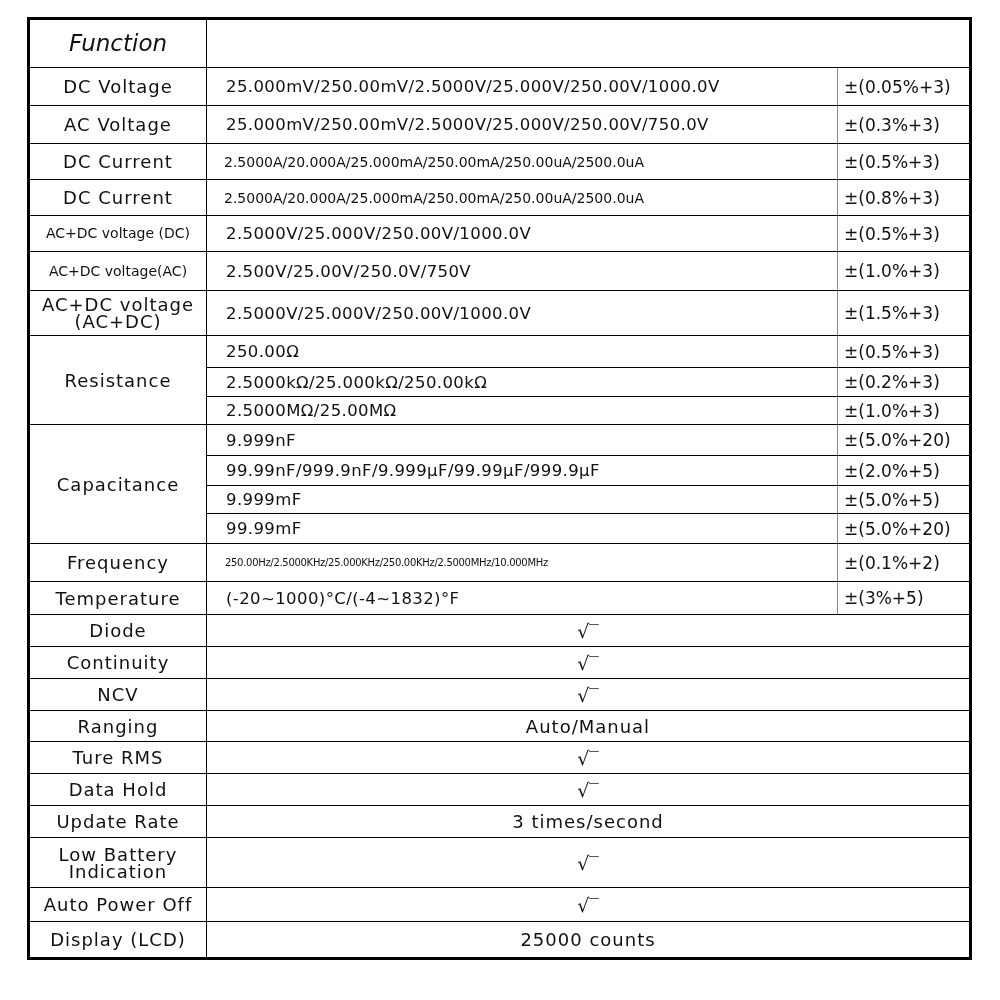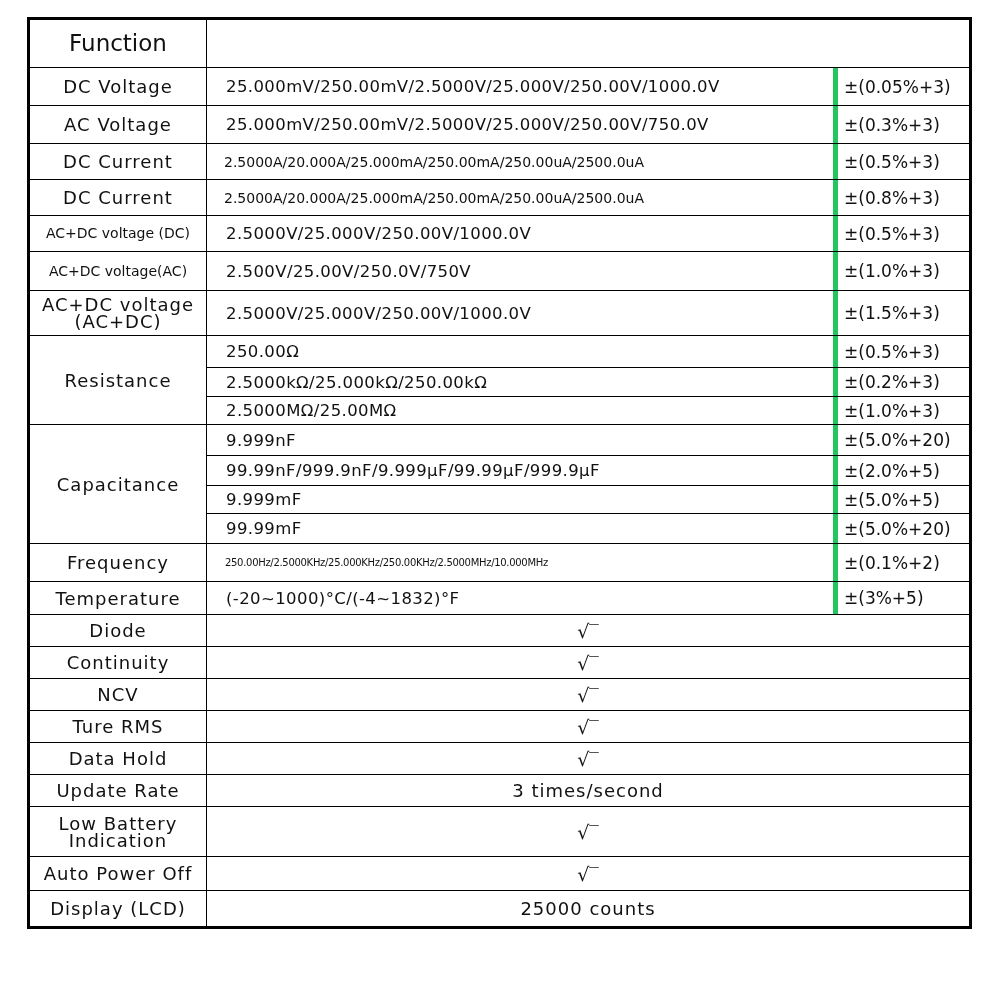--- a/index.html
+++ b/index.html
@@ -1,22 +1,22 @@
 <!DOCTYPE html>
 <html><head>
 <meta charset="utf-8">
 <style>
   html, body { margin:0; padding:0; background:#ffffff; }
   body { width:1000px; height:1000px; position:relative; font-family:"DejaVu Sans", sans-serif; color:#111; }
   #spec { position:absolute; left:27px; top:17px; width:945px; border:3px solid #000; box-sizing:border-box; }
   .row { display:flex; border-top:1px solid #000; box-sizing:border-box; }
-  .row:first-child { border-top:none; }
+  .row:first-child { border-top:none;font-style:italic; }
   .fn { width:177px; flex:none; border-right:1px solid #000; display:flex; align-items:center; justify-content:center; text-align:center; font-size:18px; letter-spacing:1px; line-height:17px; box-sizing:border-box; }
   .fn.small { font-size:14px; letter-spacing:0; }
-  .rg { width:631px; flex:none; display:flex; align-items:center; padding-left:19px; font-size:16.5px; letter-spacing:0.4px; box-sizing:border-box; border-right:5px solid #22c55e; white-space:nowrap; overflow:hidden; }
+  .rg { width:631px; flex:none; display:flex; align-items:center; padding-left:19px; font-size:16.5px; letter-spacing:0.4px; box-sizing:border-box; border-right:1px solid #22c55e; white-space:nowrap; overflow:hidden; }
   .rg.tight { font-size:14px; letter-spacing:0; padding-left:17px; }
   .acc { flex:1; display:flex; align-items:center; padding-left:6px; font-size:17px; white-space:nowrap; box-sizing:border-box;text-align:center; }
   .span { flex:1; display:flex; align-items:center; justify-content:center; font-size:18px; letter-spacing:1px; }
   .span .check { font-family:"DejaVu Serif", serif; font-size:19px; letter-spacing:0; }
   .header .fn { font-size:23px; letter-spacing:0; }
   .header .rg { justify-content:center; font-size:25px; padding-left:0; padding-bottom:6px; border-right:none; position:relative; }
   .header .rg::after { content:""; position:absolute; right:-1px; top:10px; bottom:0; width:1px; background:#000; }
   .group { display:flex; border-top:1px solid #000; }
   .group .fn { }
   .group .subs { flex:1; display:flex; flex-direction:column; }
@@ -134,20 +134,26 @@
     <div class="span">
         <span class="check">√‾</span>
       </div>
   </div>
   <div class="row" style="height:32px">
     <div class="fn">NCV</div>
     <div class="span">
         <span class="check">√‾</span>
       </div>
   </div>
+  <div class="row" style="height:31px">
+    <div class="fn">Ranging</div>
+    <div class="span">
+        <span>Auto/Manual</span>
+      </div>
+  </div>
   <div class="row" style="height:32px">
     <div class="fn">Ture RMS</div>
     <div class="span">
         <span class="check">√‾</span>
       </div>
   </div>
   <div class="row" style="height:32px">
     <div class="fn">Data Hold</div>
     <div class="span">
         <span class="check">√‾</span>

